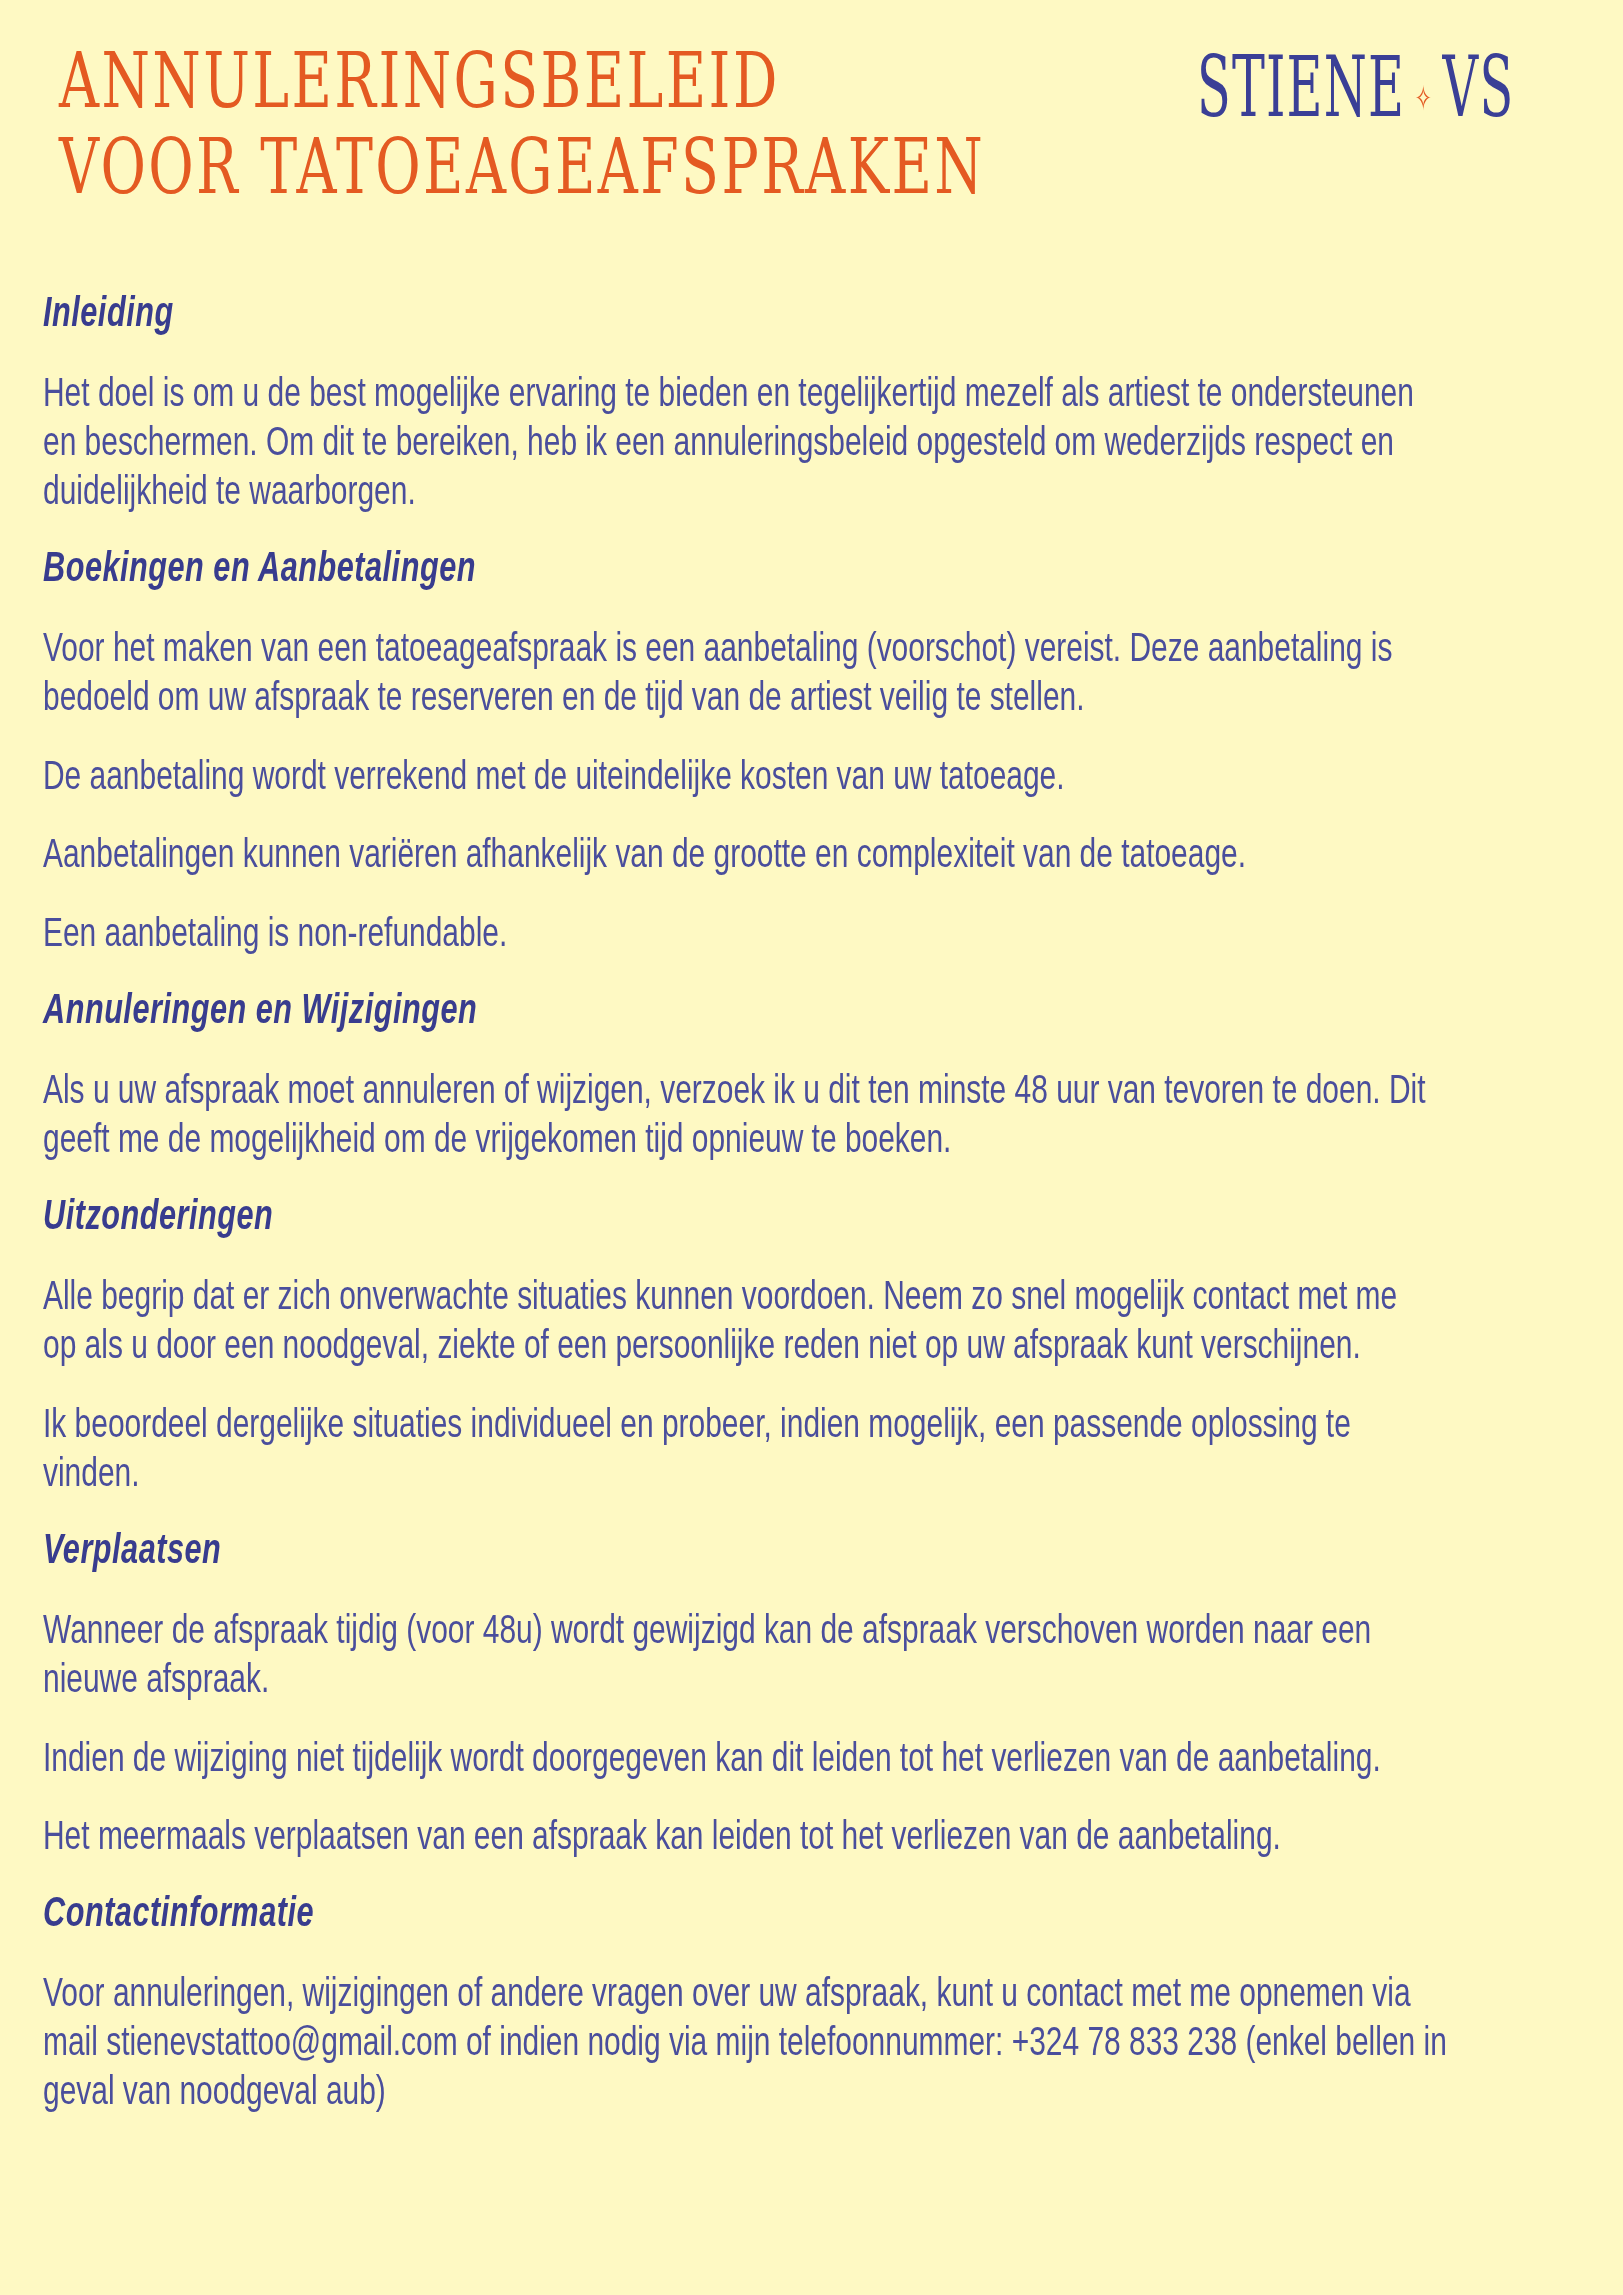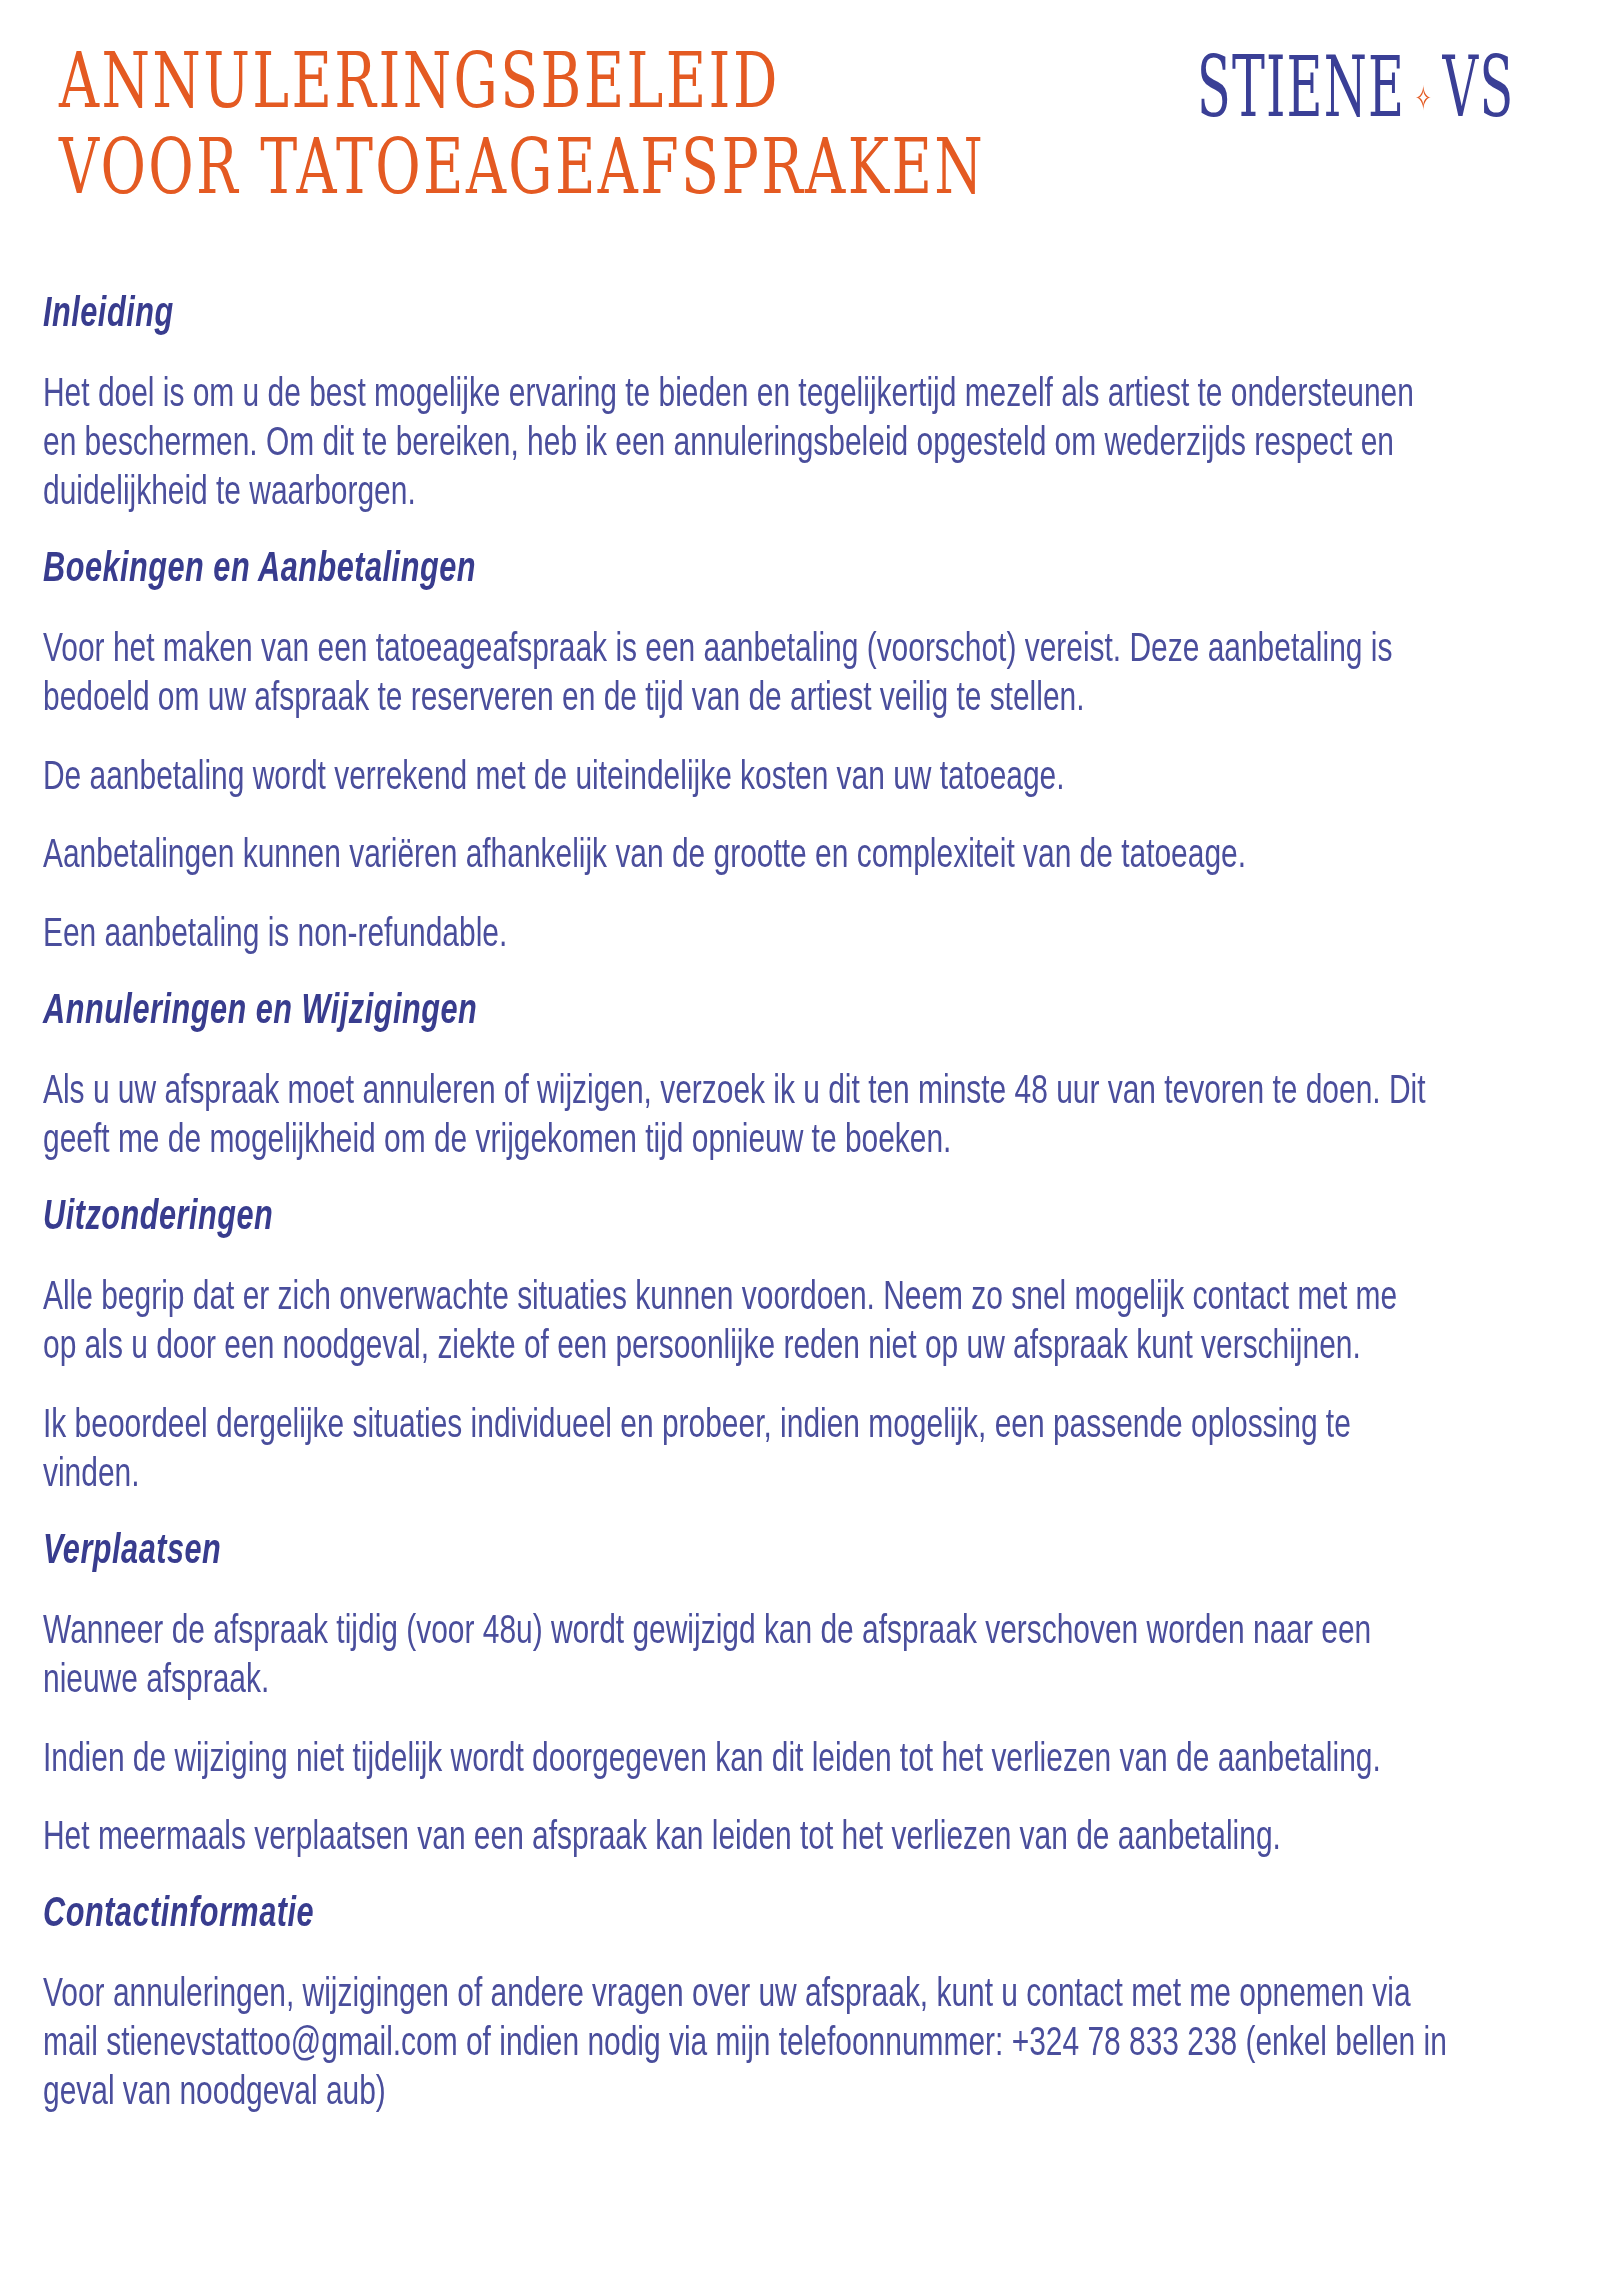--- a/index.html
+++ b/index.html
@@ -10,21 +10,21 @@
   body {
     width: 1623px;
     height: 2295px;
     overflow: hidden;
     position: relative;
     font-family: "Liberation Sans", sans-serif;
   }
   .page {
     position: absolute;
     inset: 0;
-    background: #ffffff;
+    background: #fef9c3;
   }
 
   
   .title-block {
     position: absolute;
     left: 59px;
     top: 38px;
     transform: scaleX(0.72);
     transform-origin: left top;
     color: #E45A22;

